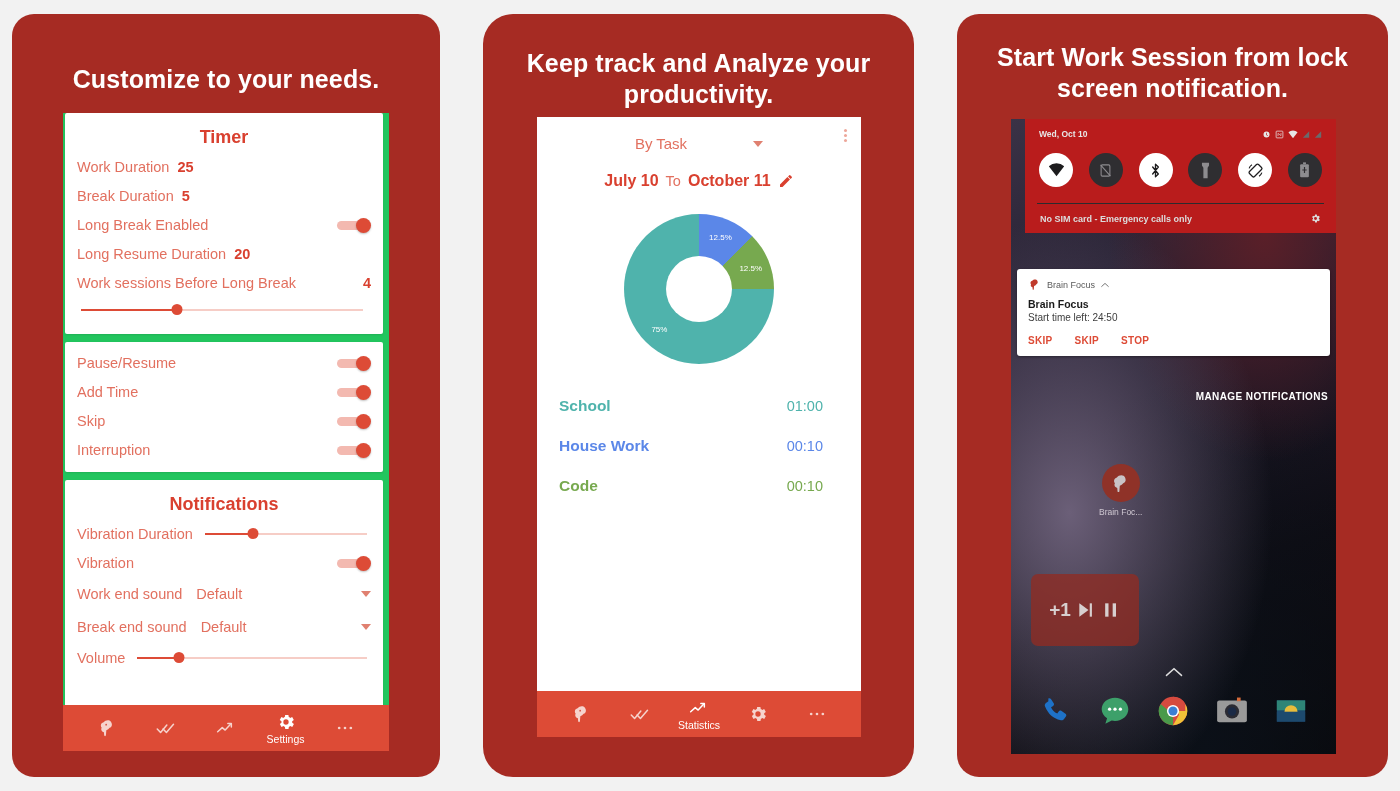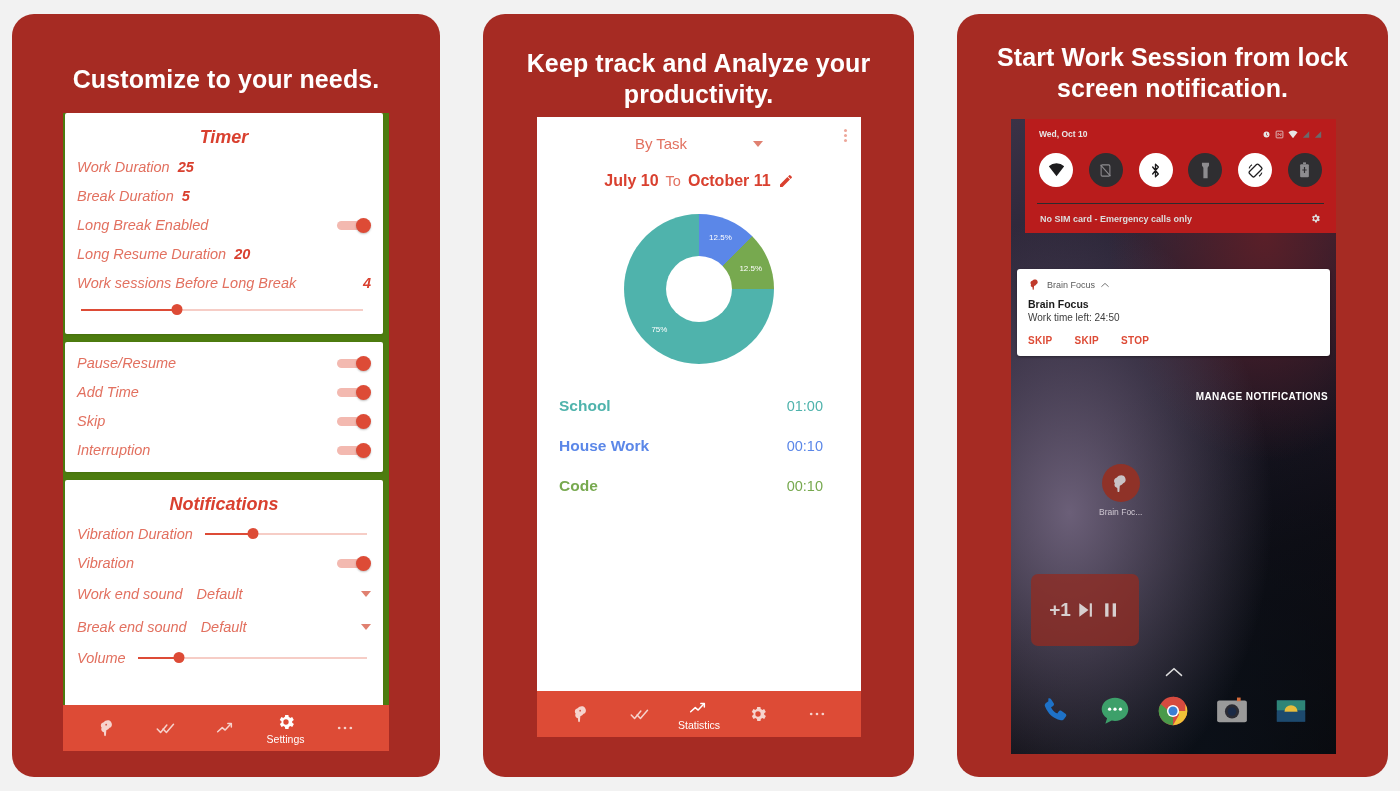--- a/index.html
+++ b/index.html
@@ -12,21 +12,21 @@
   .stage { position: relative; width: 1400px; height: 791px; display: flex; }
 
   
   .panel {
     position: relative;
     background: #a62b23;
     border-radius: 22px;
     overflow: hidden;
   }
   #panel-1 { position:absolute; left: 12px;  top: 14px; width: 428px; height: 763px; }
-  #panel-2 { position:absolute; left: 483px; top: 14px; width: 431px; height: 763px; }
+  #panel-2 { position:absolute; left: 483px; top: 14px; width: 431px; height: 763px; border-radius: 30px; }
   #panel-3 { position:absolute; left: 957px; top: 14px; width: 431px; height: 763px; }
 
   .headline {
     color: #ffffff;
     font-weight: bold;
     text-align: center;
     line-height: 1.24;
     letter-spacing: .1px;
   }
   #panel-1 .headline { font-size: 25px; padding: 50px 30px 0; }
@@ -39,21 +39,21 @@
     background: #ffffff;
     overflow: hidden;
   }
 
   
   #phone-1 {
     left: 51px; top: 99px; width: 326px; height: 638px;
     background: #efeeee;
     display: flex; flex-direction: column;
   }
-  .p1-scroll { flex: 1; overflow: hidden; position: relative; background: #4d7c0f; padding-right: 4px; font-style: italic;}
+  .p1-scroll { flex: 1; overflow: hidden; position: relative; background: #22c55e; padding-right: 4px;}
   .card {
     background: #ffffff;
     margin: 0 2px 8px 2px;
     padding: 6px 0 8px 0;
     border-radius: 2px;
     box-shadow: 0 1px 2px rgba(0,0,0,.10);
   }
   .card-title {
     text-align: center;
     color: #d9402f;
@@ -596,21 +596,21 @@
         <div class="notif-head">
           <svg width="13" height="13" viewBox="0 0 24 24">
             <path fill="#c03a2b" d="M15.5 3.2c-2.6-1.3-5.9-.4-7.6 1.9C6.1 5.4 4.6 7 4.6 9c0 1 .4 1.9 1 2.6-.5.8-.7 1.8-.4 2.8.4 1.5 1.7 2.5 3.1 2.7l.3 3.7c0 .6.5 1 1.1 1 .5 0 1-.4 1-1l.5-6.2c1.6-.4 3-1.4 3.9-2.8 1.6-.5 2.8-2 2.8-3.8 0-2-1-3.9-2.4-4.8z"></path>
           </svg>
           <span class="notif-app">Brain Focus</span>
           <svg width="8" height="8" viewBox="0 0 12 8">
             <path d="M1 6.2L6 1.6l5 4.6" stroke="#6e6e6e" stroke-width="1.4" fill="none" stroke-linecap="round"></path>
           </svg>
         </div>
         <div class="notif-title">Brain Focus</div>
-        <div class="notif-body">Work time left: 24:50</div>
+        <div class="notif-body">Start time left: 24:50</div>
         <div class="notif-actions">
           <span>SKIP</span>
           <span>SKIP</span>
           <span>STOP</span>
         </div>
       </div>
 
       <div class="manage">MANAGE NOTIFICATIONS</div>
 
       <div class="home-icon">

